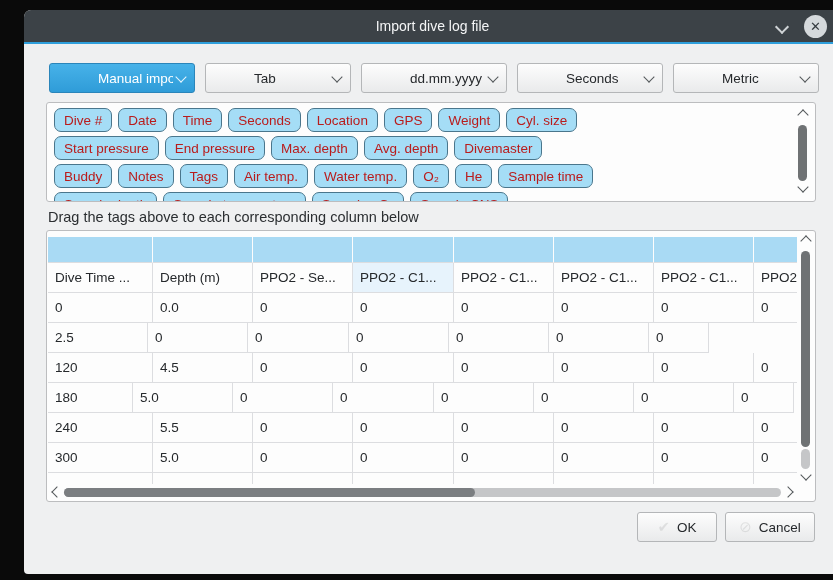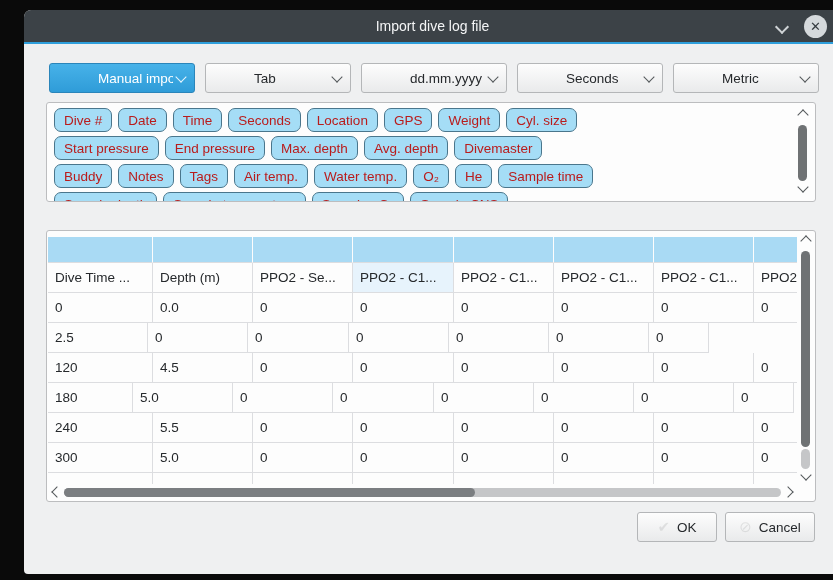--- a/index.html
+++ b/index.html
@@ -174,20 +174,21 @@
         </div>
       </div>
     <div class="vscroll tagscroll">
       <span class="chev up" style="top:2px;"></span>
       <div class="vthumb" style="top:16px;height:56px;"></div>
       <div class="vtrack" style="top:72px;bottom:14px;"></div>
       <span class="chev down" style="bottom:4px;"></span>
     </div>
   </div>
 
+  <div class="hint">Drag the tags above to each corresponding column below</div>
 
   <div class="table-panel">
     <div class="grid" id="grid">
         <div class="grow band">
           <div class="gcell" style="width: 105px;"></div>
           <div class="gcell" style="width: 100px;"></div>
           <div class="gcell" style="width: 100px;"></div>
           <div class="gcell" style="width: 101px;"></div>
           <div class="gcell" style="width: 100px;"></div>
           <div class="gcell" style="width: 100px;"></div>

